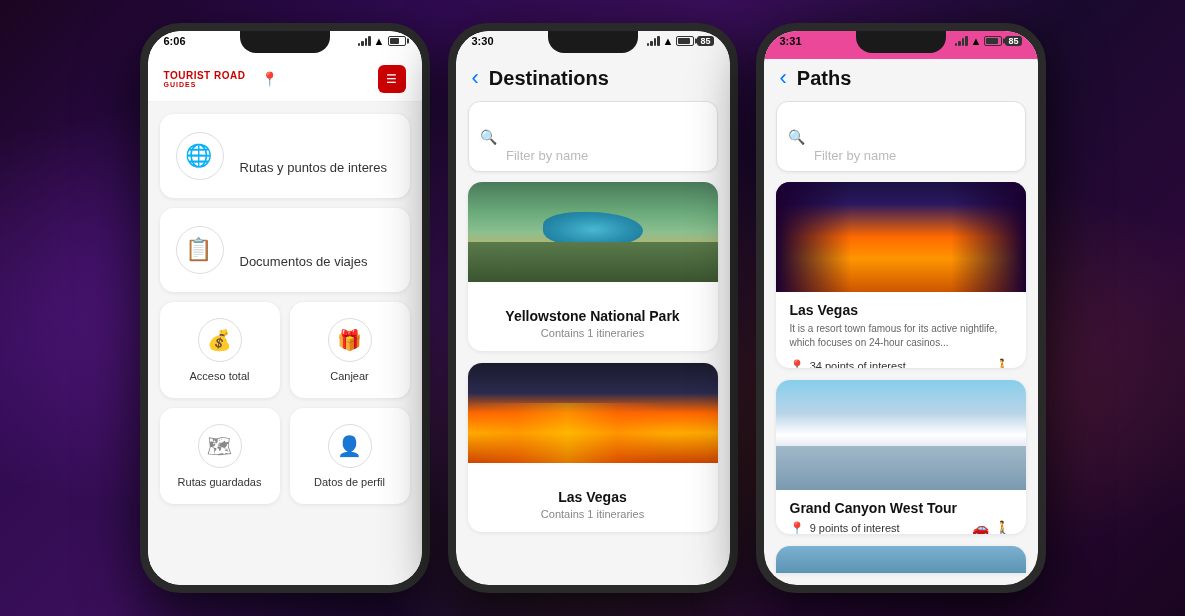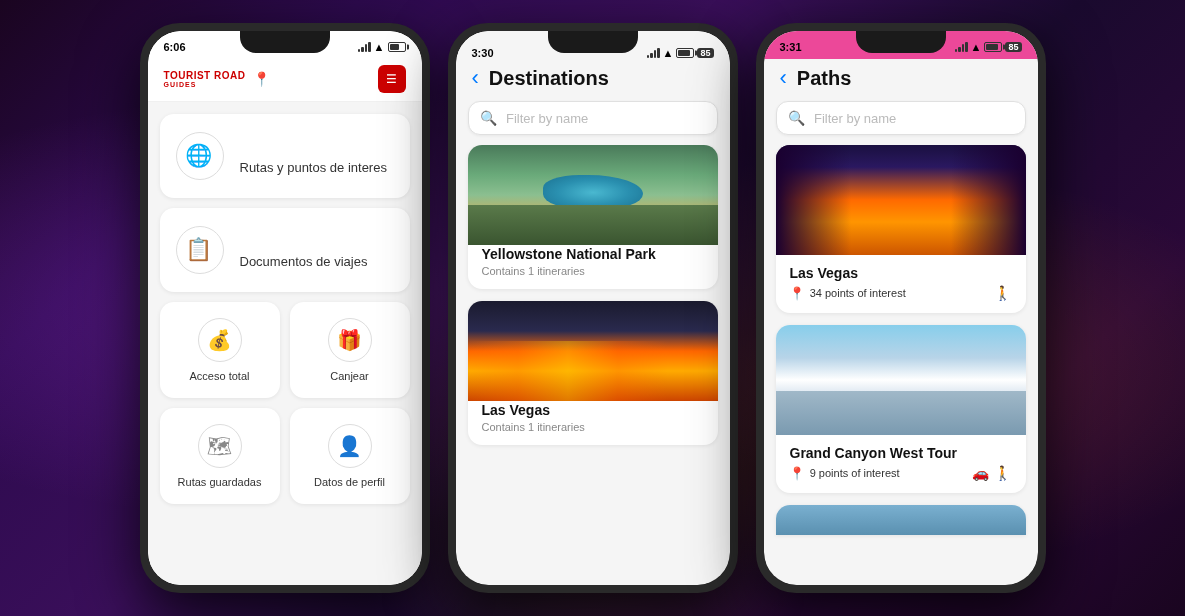--- a/index.html
+++ b/index.html
@@ -77,21 +77,21 @@
       z-index: 10;
     }
 
     
     .status-bar {
       height: 28px;
       background: white;
       display: flex;
       align-items: center;
       justify-content: space-between;
-      padding: 0 16px;
+      padding: 12px 16px;
       padding-top: 4px;
       font-size: 10px;
       font-weight: 600;
       flex-shrink: 0;
     }
     .status-time { font-size: 11px; font-weight: 700; }
     .status-icons { display: flex; align-items: center; gap: 3px; font-size: 9px; }
     .battery {
       width: 18px;
       height: 10px;
@@ -123,21 +123,21 @@
       background: white;
       padding: 6px 16px 8px;
       display: flex;
       align-items: center;
       justify-content: space-between;
       border-bottom: 1px solid #f0f0f0;
     }
     .tourist-road-logo {
       display: flex;
       align-items: center;
-      gap: 8px;
+      gap: 16px;
     }
     .logo-text {
       font-size: 10px;
       font-weight: 800;
       color: #cc0000;
       letter-spacing: 0.5px;
       line-height: 1;
     }
     .logo-sub {
       font-size: 7px;
@@ -248,21 +248,21 @@
       background: white;
       border-radius: 12px;
       border: 1px solid #e0e0e0;
       padding: 8px 12px;
       display: flex;
       align-items: center;
       gap: 8px;
       box-shadow: 0 1px 3px rgba(0,0,0,0.06);
     }
     .search-icon { color: #aaa; font-size: 14px; }
-    .search-placeholder { color: #bbb; font-size: 13px; }
+    .search-placeholder { color: #bbb; font-size: 13px; margin-top: 38px; }
 
     .destinations-list {
       flex: 1;
       overflow-y: auto;
       padding: 0 12px 12px;
       display: flex;
       flex-direction: column;
       gap: 12px;
     }
     .destinations-list::-webkit-scrollbar { display: none; }
@@ -329,22 +329,22 @@
       position: absolute;
       bottom: 0;
       left: 0;
       right: 0;
       height: 60%;
       background: 
         linear-gradient(90deg, transparent 0%, rgba(255,120,0,0.3) 20%, rgba(255,200,0,0.4) 40%, rgba(255,100,0,0.3) 60%, transparent 80%);
     }
 
     .dest-info {
-      padding: 1px 14px 12px;
-      text-align: left;
+      padding: 26px 14px 12px;
+      text-align: center;
     }
     .dest-name { font-size: 14px; font-weight: 700; color: #111; margin-bottom: 3px; }
     .dest-sub { font-size: 11px; color: #888; }
 
     
     .phone3 .phone-inner { background: #f5f5f5; }
     .phone3 .status-bar { background: #ec4899; }
 
     .phone3-header {
       background: #f5f5f5;
@@ -622,20 +622,21 @@
         <span class="search-icon">🔍</span>
         <span class="search-placeholder">Filter by name</span>
       </div>
 
       <div class="paths-list">
 
         <div class="path-card">
           <div class="path-img-vegas"></div>
           <div class="path-info">
             <div class="path-name">Las Vegas</div>
+            <div class="path-desc">It is a resort town famous for its active nightlife, which focuses on 24-hour casinos...</div>
             <div class="path-meta">
               <div class="path-points">
                 <span class="pin-icon">📍</span>
                 <span>34 points of interest</span>
               </div>
               <div class="path-icons">
                 <span>🚶</span>
               </div>
             </div>
           </div>

